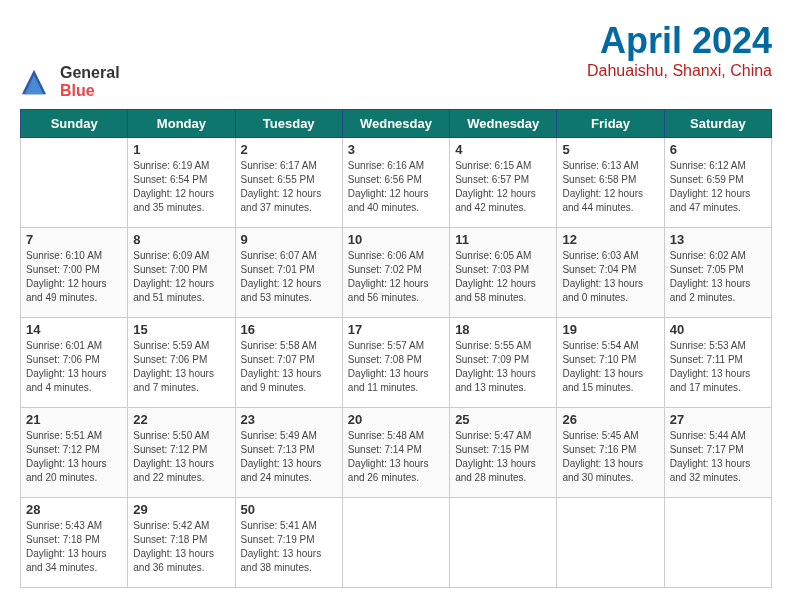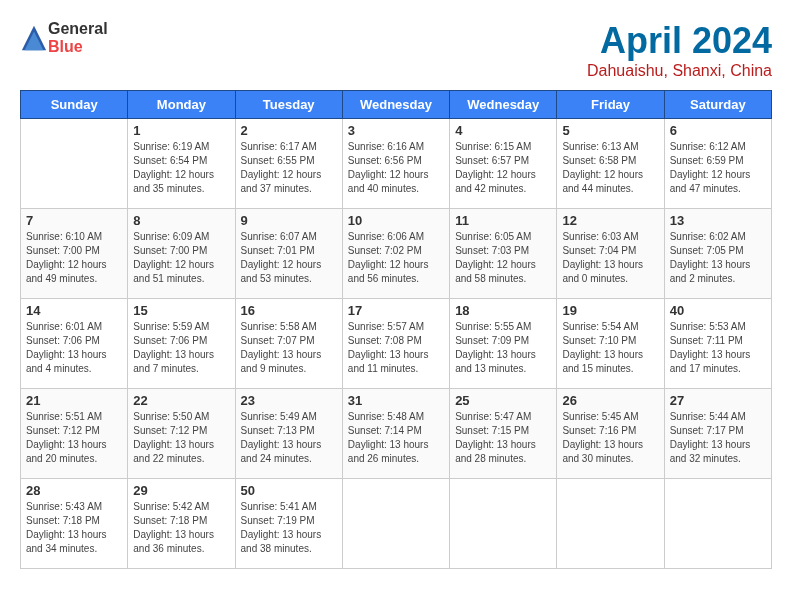--- a/index.html
+++ b/index.html
@@ -12,21 +12,22 @@
     }
     .header {
       display: flex;
       justify-content: space-between;
       align-items: flex-start;
       margin-bottom: 10px;
     }
     .logo {
       display: flex;
       align-items: center;
-      gap: 0;
+      gap: 12px;
+      margin-top: 44px;
     }
     .logo-text {
       display: flex;
       flex-direction: column;
       line-height: 1.1;
     }
     .logo-general {
       font-size: 16px;
       font-weight: bold;
       color: #333;
@@ -51,21 +52,21 @@
     .subtitle {
       font-size: 16px;
       color: #b91c1c;
     }
     table {
       width: 100%;
       border-collapse: collapse;
       table-layout: fixed;
     }
     th {
-      background-color: #3b82f6;
+      background-color: #0f766e;
       color: white;
       text-align: center;
       padding: 6px 4px;
       font-size: 13px;
       font-weight: bold;
       border: 1px solid #1e4a8a;
     }
     td {
       border: 1px solid #ccc;
       vertical-align: top;
@@ -319,21 +320,21 @@
       </td>
         <td>
         <span class="day-num">23</span>
         <div class="day-info">
           Sunrise: 5:49 AM<br>
           Sunset: 7:13 PM<br>
           Daylight: 13 hours and 24 minutes.
         </div>
       </td>
         <td>
-        <span class="day-num">31</span>
+        <span class="day-num">20</span>
         <div class="day-info">
           Sunrise: 5:48 AM<br>
           Sunset: 7:14 PM<br>
           Daylight: 13 hours and 26 minutes.
         </div>
       </td>
         <td>
         <span class="day-num">25</span>
         <div class="day-info">
           Sunrise: 5:47 AM<br>

